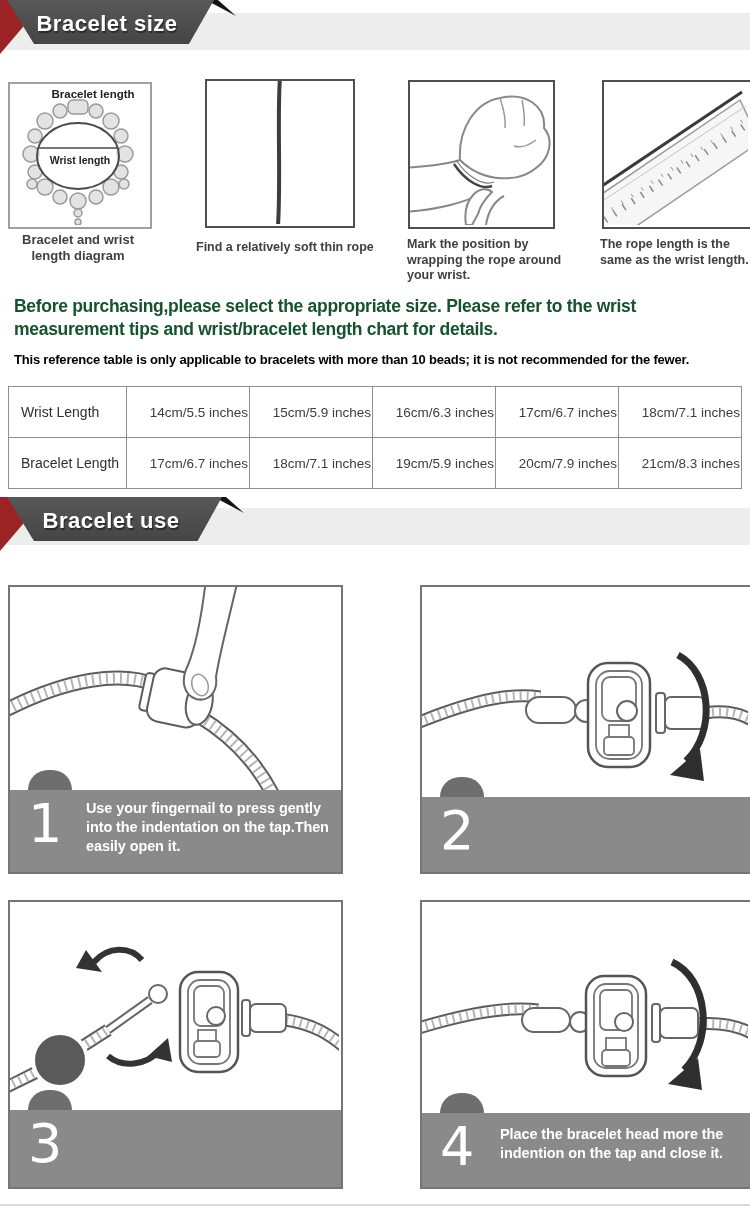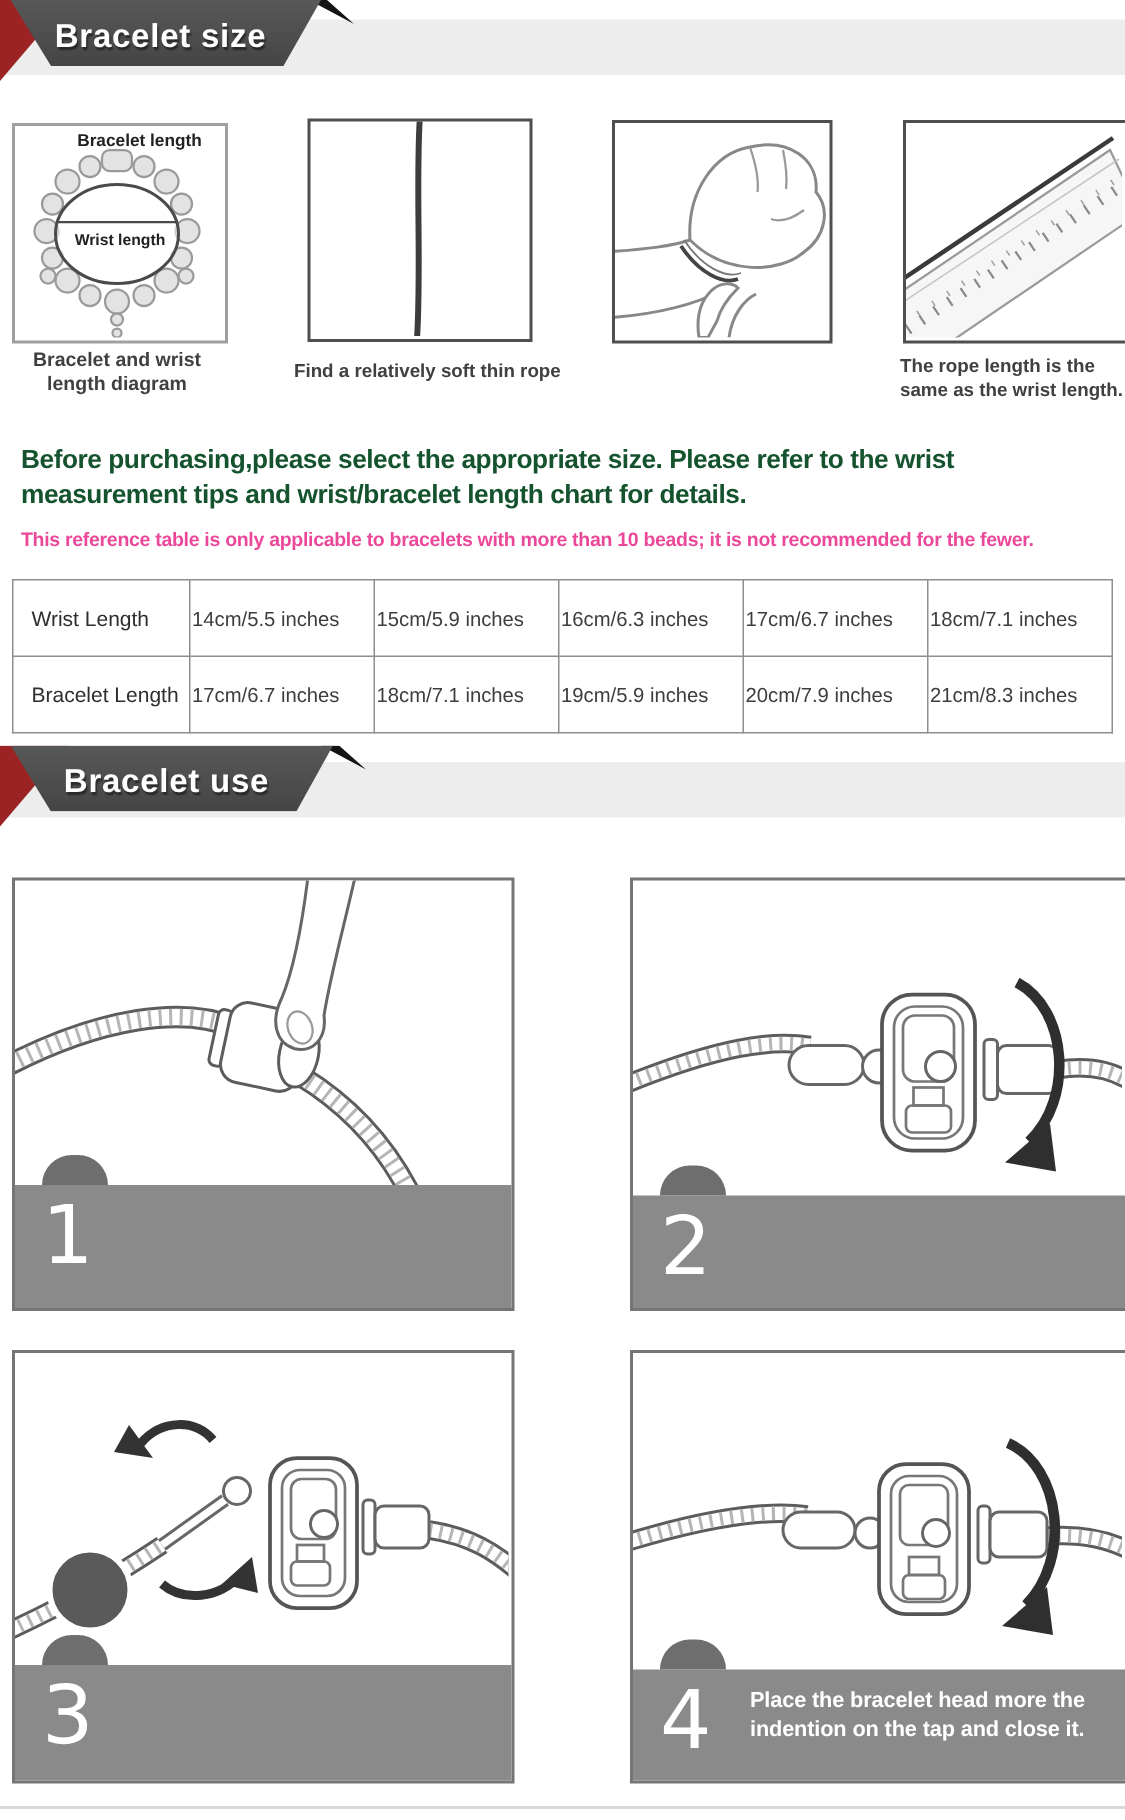--- a/index.html
+++ b/index.html
@@ -20,27 +20,27 @@
   
   .step-box{position:absolute;background:#fff;border:2px solid #4f4f4f;overflow:hidden;}
   .step-box.photo{border-color:#a0a0a0;}
   .step-cap{position:absolute;font-weight:700;color:#404040;font-size:13px;line-height:1.25;}
   .lbl{position:absolute;font-weight:700;color:#222;}
 
   
   .note-bold{position:absolute;left:14px;top:295px;width:728px;font-size:17.5px;
              font-weight:700;color:#14532d;line-height:1.32;letter-spacing:-.3px;}
   .note-red{position:absolute;left:14px;top:352px;font-size:13px;font-weight:700;
-            color:#ec4899;white-space:nowrap;letter-spacing:-.2px;}
+            color:#000000;white-space:nowrap;letter-spacing:-.2px;}
 
   
   .size-table{position:absolute;left:8px;top:386px;width:734px;border-collapse:collapse;
               table-layout:fixed;}
   .size-table td{border:1.5px solid #8e8e8e;height:48px;font-size:13.5px;color:#3d3d3d;
-                 text-align:left;background:#fff;}
+                 text-align:right;background:#fff;}
   .size-table td.rowhead{text-align:left;padding-left:12px;font-size:14px;color:#2e2e2e;}
 
   
   .use-box{position:absolute;width:331px;height:285px;background:#fff;
            border:2px solid #757575;overflow:hidden;}
   .illus{position:absolute;left:-2px;top:-2px;}
   .use-bar{position:absolute;left:-2px;right:-2px;bottom:-2px;background:#8a8a8a;}
   .bump{position:absolute;left:20px;top:-20px;width:44px;height:20px;
         border-radius:22px 22px 0 0;background:#6e6e6e;}
   .use-num{position:absolute;left:20px;top:4px;color:#fff;font-size:54px;font-weight:400;
@@ -110,20 +110,21 @@
       <path d="M52 80 C 50 48 68 22 92 18 C 118 12 138 26 136 48 C 146 60 142 78 128 88 C 112 102 76 104 52 80 Z" fill="#fff" stroke="#888" stroke-width="2"></path>
       <path d="M92 18 C 96 30 98 40 97 48" stroke="#999" stroke-width="1.5" fill="none"></path>
       <path d="M114 20 C 116 30 117 38 116 46" stroke="#999" stroke-width="1.5" fill="none"></path>
       <path d="M128 60 C 120 66 112 68 106 66" stroke="#999" stroke-width="1.5" fill="none"></path>
       <path d="M46 84 C 58 102 74 110 84 106" stroke="#444" stroke-width="2.5" fill="none"></path>
       <path d="M48 80 C 60 98 76 106 86 102" stroke="#777" stroke-width="1.2" fill="none"></path>
       <path d="M58 145 C 56 132 58 122 66 114 C 72 108 80 108 84 112 C 78 118 72 126 70 134 L64 145 Z" fill="#fff" stroke="#888" stroke-width="2"></path>
       <path d="M78 145 C 80 130 88 120 96 116" stroke="#888" stroke-width="2" fill="none"></path>
     </svg>
   </div>
+  <div class="step-cap" style="left:407px;top:237px;width:162px;font-size:12.5px">Mark the position by wrapping the rope around your wrist.</div>
 
   <div class="step-box" style="left:602px;top:80px;width:146px;height:145px">
     <svg class="illus" width="146" height="145" viewBox="0 0 146 145">
       <path d="M-12 122 L138 20 L158 62 L8 164 Z" fill="#f6f6f6" stroke="#9a9a9a" stroke-width="1.5"></path>
       <path d="M-12 114 L140 12" stroke="#3a3a3a" stroke-width="3" fill="none"></path>
       <path d="M-10 128 L144 26" stroke="#c4c4c4" stroke-width="1" fill="none"></path>
       <path d="M-6 146 L146 44" stroke="#8a8a8a" stroke-width="7" stroke-dasharray="1.5 9.5" fill="none"></path>
       <path d="M0 136 L148 36" stroke="#9f9f9f" stroke-width="4" stroke-dasharray="1 11" fill="none"></path>
     </svg>
   </div>
@@ -182,20 +183,21 @@
         <rect x="134" y="94" width="10" height="38" rx="4" fill="#fff" stroke="#5c5c5c" stroke-width="2"></rect>
         <rect x="142" y="86" width="52" height="54" rx="12" fill="#fff" stroke="#5c5c5c" stroke-width="2"></rect>
         <ellipse cx="192" cy="113" rx="13" ry="22" fill="#fff" stroke="#5c5c5c" stroke-width="2"></ellipse>
       </g>
       <path d="M198 -6 C 194 28 189 58 180 80 C 172 96 176 110 188 114 C 200 117 210 108 208 92 C 212 66 222 30 230 -6 Z" fill="#fff" stroke="#666" stroke-width="2"></path>
       <ellipse cx="192" cy="100" rx="8" ry="11" transform="rotate(-20 192 100)" fill="#fff" stroke="#999" stroke-width="1.5"></ellipse>
     </svg>
     <div class="use-bar" style="top:203px">
       <div class="bump"></div>
       <div class="use-num">1</div>
+      <div class="use-text" style="left:78px;top:9px;width:250px">Use your fingernail to press gently into the indentation on the tap.Then easily open it.</div>
     </div>
   </div>
 
   <div class="use-box" style="left:420px;top:585px;width:328px">
     <svg class="illus" width="328" height="205" viewBox="0 0 328 205">
       <g fill="none">
         <path d="M-8 140 C 60 112 95 108 120 112" stroke="#5c5c5c" stroke-width="13"></path>
         <path d="M-8 140 C 60 112 95 108 120 112" stroke="#fff" stroke-width="9"></path>
         <path d="M-8 140 C 60 112 95 108 120 112" stroke="#b5b5b5" stroke-width="9" stroke-dasharray="2 5"></path>
         <path d="M285 128 C 310 124 325 130 340 140" stroke="#5c5c5c" stroke-width="13"></path>

